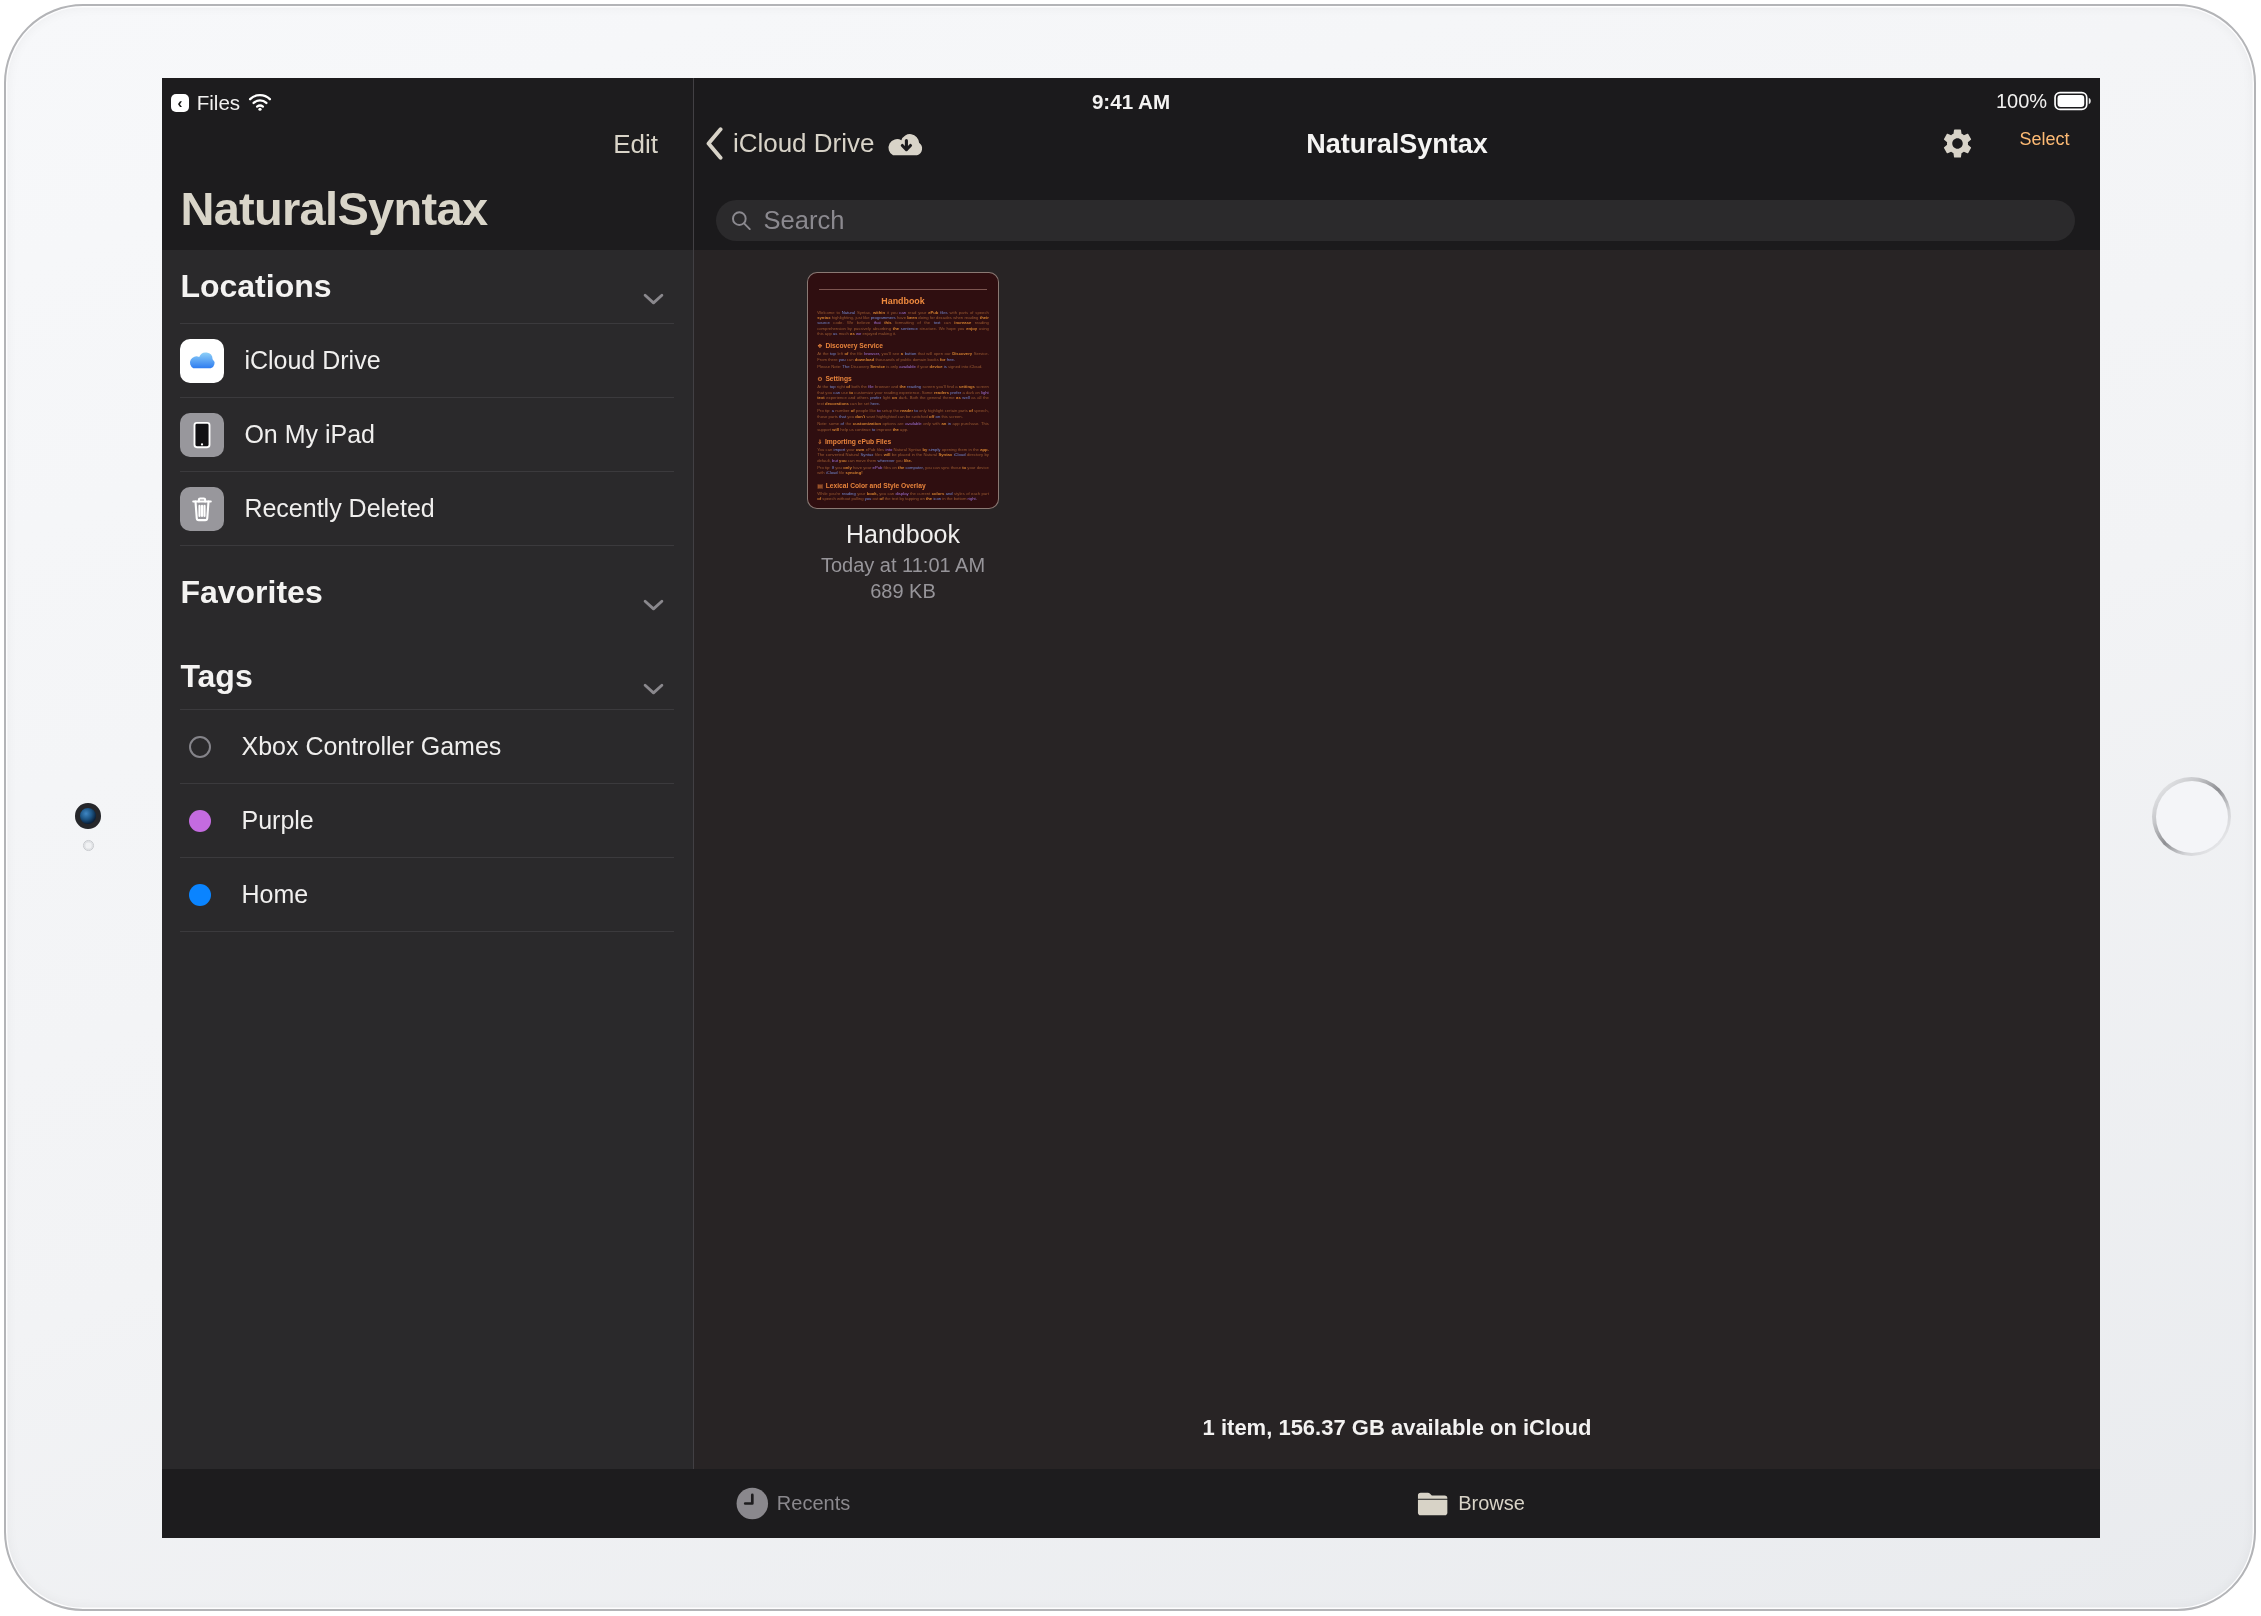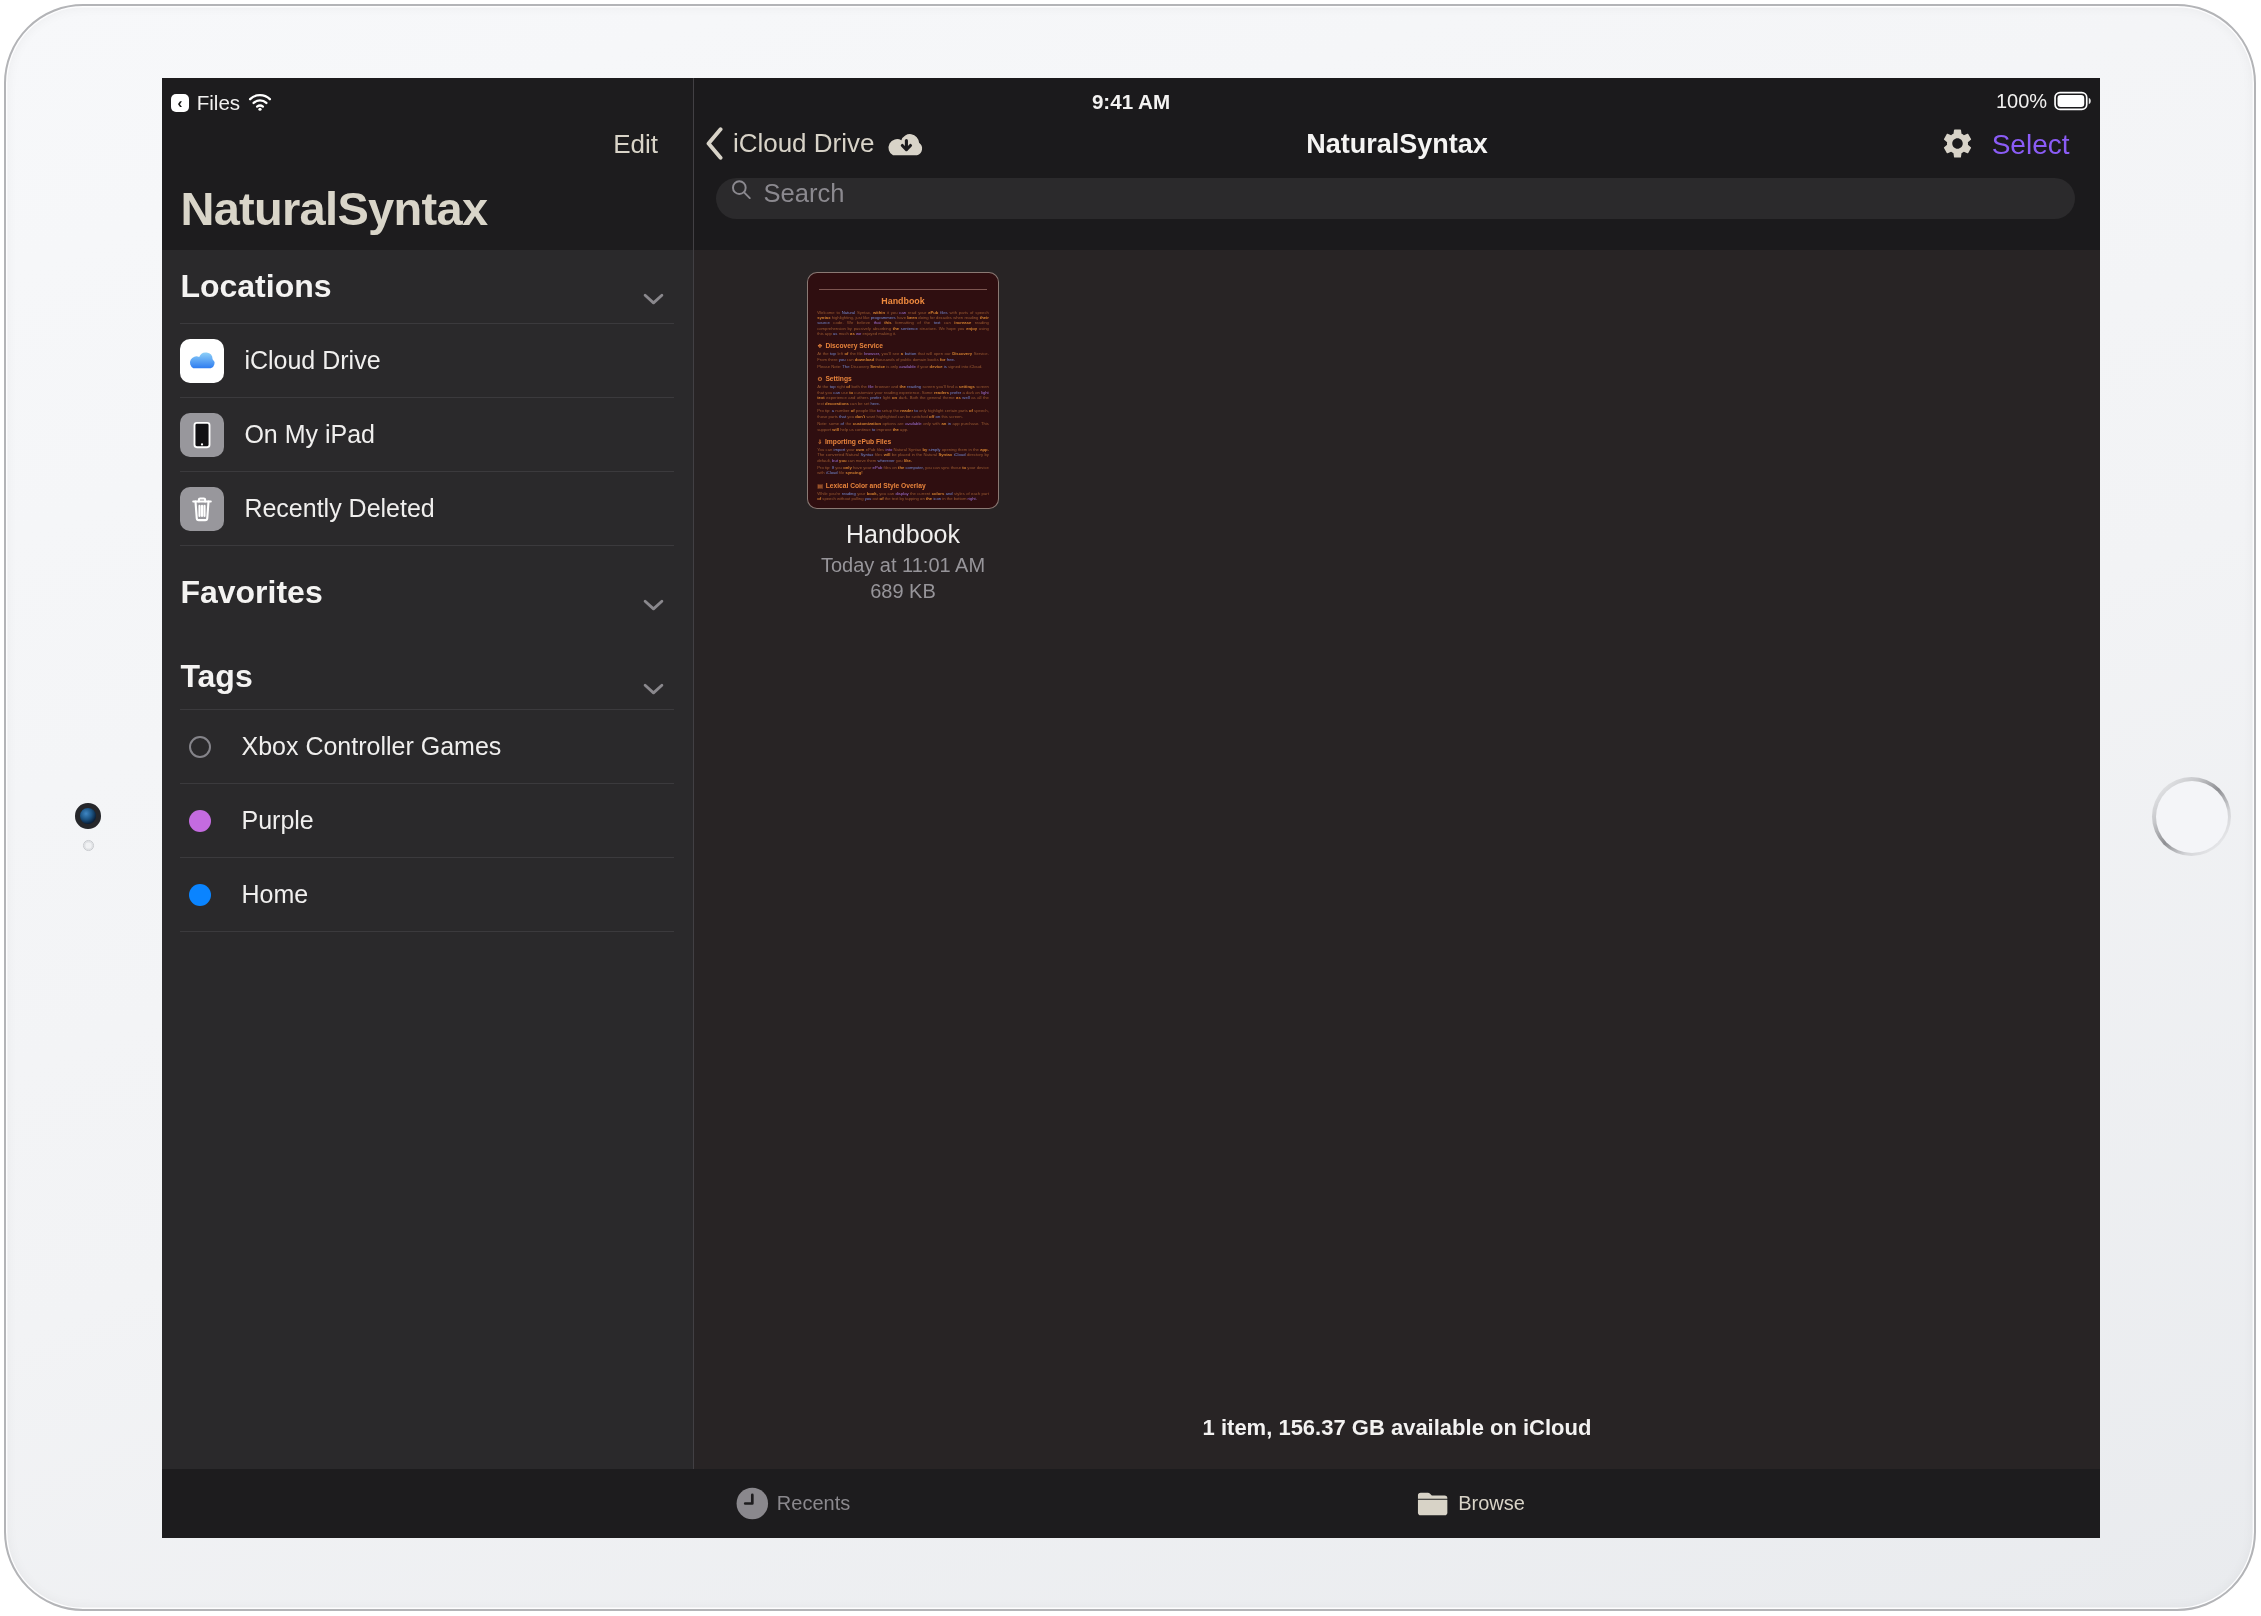--- a/index.html
+++ b/index.html
@@ -46,23 +46,23 @@
   
   .edit-btn{position:absolute;right:35px;top:51px;font-size:26px;color:#d9d4c8;cursor:default;}
   .side-title{position:absolute;left:18.4px;top:103px;font-size:47px;font-weight:700;color:#d9d5c9;letter-spacing:-0.7px;}
 
   
   .back-btn{position:absolute;left:11.3px;top:47px;display:flex;align-items:center;gap:9.2px;height:37px;}
   .back-label{font-size:26px;color:#d8d3c8;}
   .cloud-btn{position:absolute;left:189px;top:52px;}
   .main-title{position:absolute;left:0;right:0;top:51px;text-align:center;font-size:27px;font-weight:600;color:#f5f4f3;}
   .gear-btn{position:absolute;right:125px;top:48px;}
-  .select-btn{position:absolute;right:30.5px;top:51px;font-size:28px;color:#8b5cf6;}
-  .search{position:absolute;left:22px;top:100px;width:1359px;height:41px;border-radius:20.6px;background:#2b2a2c;
-    display:flex;align-items:flex-start;gap:9.2px;padding:0 14px;box-sizing:border-box;}
+  .select-btn{position:absolute;right:30.5px;top:51px;font-size:18px;color:#fdba74;}
+  .search{position:absolute;left:22px;top:122px;width:1359px;height:41px;border-radius:20.6px;background:#2b2a2c;
+    display:flex;align-items:center;gap:9.2px;padding:0 14px;box-sizing:border-box;}
   .search input{background:transparent;border:none;outline:none;color:#e8e8ea;font-size:25.5px;width:100%;
     font-family:"Liberation Sans","DejaVu Sans",sans-serif;}
   .search input::placeholder{color:#8b898f;}
 
   
   .sec-hdr{position:absolute;left:18.4px;width:494px;color:#f4f3f2;font-size:32px;font-weight:700;}
   .sec-chevron{position:absolute;right:10px;top:8.5px;}
   .loc-hdr{top:190px;} .fav-hdr{top:496px;} .tags-hdr{top:580px;}
   .rows{position:absolute;left:18.4px;width:494px;border-top:1.4px solid #3b3a3d;}
   .loc-rows{top:245px;} .tag-rows{top:631px;}

